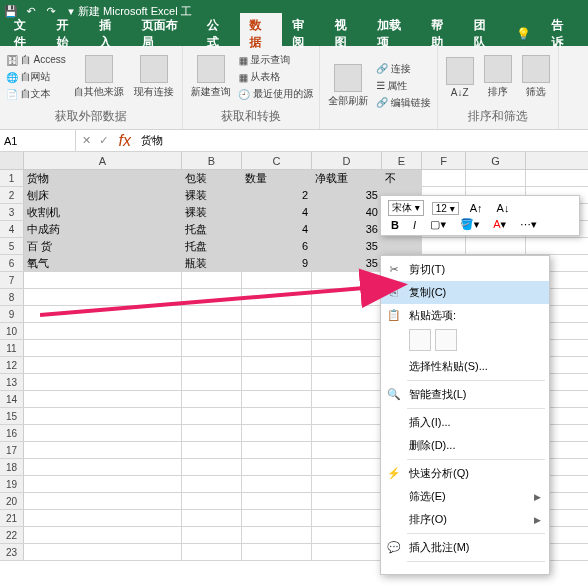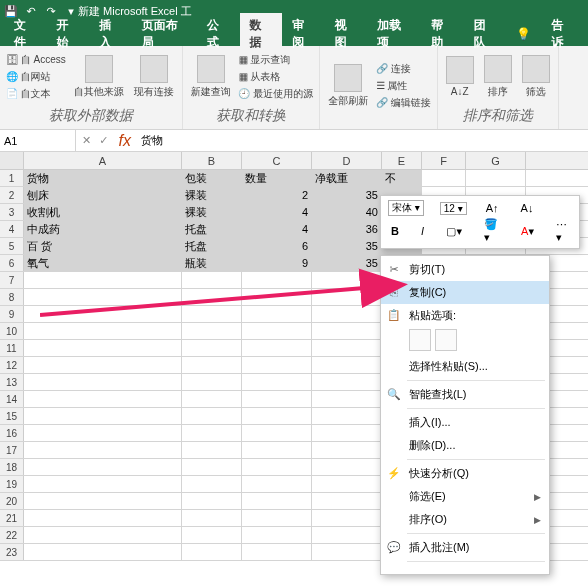--- a/index.html
+++ b/index.html
@@ -5,26 +5,26 @@
 * { margin: 0; padding: 0; box-sizing: border-box; font-family: "Microsoft YaHei", sans-serif; }
 body { background: #fff; width: 588px; height: 588px; overflow: hidden; position: relative; }
 
 .titlebar { background: #217346; height: 22px; display: flex; align-items: center; justify-content: space-between; color: #fff; font-size: 11px; padding: 0 4px; }
 .titlebar-left { display: flex; gap: 6px; align-items: center; }
 .qat-icon { width: 14px; height: 14px; display: flex; align-items: center; justify-content: center; }
 .titlebar-center { flex: 1; text-align: left; }
 
 .menubar { background: #217346; height: 24px; display: flex; align-items: center; padding: 0 4px; font-weight: bold; }
 .menu-item { color: #fff; font-size: 12px; padding: 4px 10px; cursor: pointer; }
-.menu-item.active { background: #f3f3f3; color: #404040; }
+.menu-item.active { background: #f3f3f3; color: #c2410c; }
 
 .ribbon { background: #f3f3f3; height: 84px; border-bottom: 1px solid #d4d4d4; display: flex; }
 .ribbon-group { border-right: 1px solid #e1e1e1; padding: 2px 4px; display: flex; flex-direction: column; }
 .ribbon-group-content { flex: 1; display: flex; align-items: center; gap: 2px; }
-.ribbon-group-label { font-size: 14px; color: #666; text-align: center; padding: 2px 0; font-style: italic; }
+.ribbon-group-label { font-size: 12px; color: #666; text-align: center; padding: 2px 0; }
 .ribbon-btn-small { font-size: 10px; color: #444; padding: 1px 2px; display: flex; align-items: center; gap: 2px; cursor: pointer; white-space: nowrap; }
 .ribbon-btn-large { display: flex; flex-direction: column; align-items: center; font-size: 10px; color: #444; padding: 2px 4px; cursor: pointer; }
 .ribbon-icon-large { width: 28px; height: 28px; background: #ddd; border: 1px solid #bbb; margin-bottom: 2px; }
 .ribbon-col { display: flex; flex-direction: column; gap: 1px; }
 
 .namebox-row { height: 22px; border-bottom: 1px solid #d4d4d4; display: flex; align-items: center; background: #fff; }
 .namebox { width: 76px; border-right: 1px solid #d4d4d4; padding: 0 4px; font-size: 11px; height: 100%; display: flex; align-items: center; }
 .fx-btns { display: flex; gap: 8px; padding: 0 6px; font-size: 11px; color: #888; }
 .fx-label { font-style: italic; color: #c2410c; padding: 0 4px; }
 .formula-bar { flex: 1; padding: 0 6px; font-size: 11px; }
@@ -40,21 +40,21 @@
 .col-A { width: 158px; }
 .col-B { width: 60px; }
 .col-C { width: 70px; }
 .col-D { width: 70px; }
 .col-E { width: 40px; }
 .col-F { width: 44px; }
 .col-G { width: 60px; }
 .num { text-align: right; }
 
 .mini-toolbar { position: absolute; top: 195px; left: 380px; background: #fff; border: 1px solid #c8c8c8; box-shadow: 2px 2px 6px rgba(0,0,0,0.25); padding: 3px; font-size: 11px; width: 200px; }
-.mini-row { display: flex; align-items: center; gap: 16px; padding: 1px 4px; }
+.mini-row { display: flex; align-items: center; gap: 8px; padding: 1px 4px; }
 .mini-sel { border: 1px solid #aaa; padding: 0 3px; font-size: 10px; }
 .mini-btn { padding: 0 3px; cursor: pointer; font-size: 11px; }
 
 .context-menu { position: absolute; top: 255px; left: 380px; background: #fff; border: 1px solid #c8c8c8; box-shadow: 2px 2px 8px rgba(0,0,0,0.3); width: 170px; font-size: 11px; padding: 2px 0; }
 .ctx-item { padding: 4px 8px 4px 28px; cursor: pointer; position: relative; display: flex; justify-content: space-between; align-items: center; }
 .ctx-item:hover, .ctx-item.highlight { background: #cce4f7; }
 .ctx-icon { position: absolute; left: 6px; width: 14px; text-align: center; color: #666; font-size: 11px; }
 .ctx-sep { height: 1px; background: #e1e1e1; margin: 2px 4px 2px 26px; }
 .ctx-arrow { color: #666; font-size: 9px; }
 .paste-icons { display: flex; gap: 4px; padding: 2px 8px 4px 28px; }

